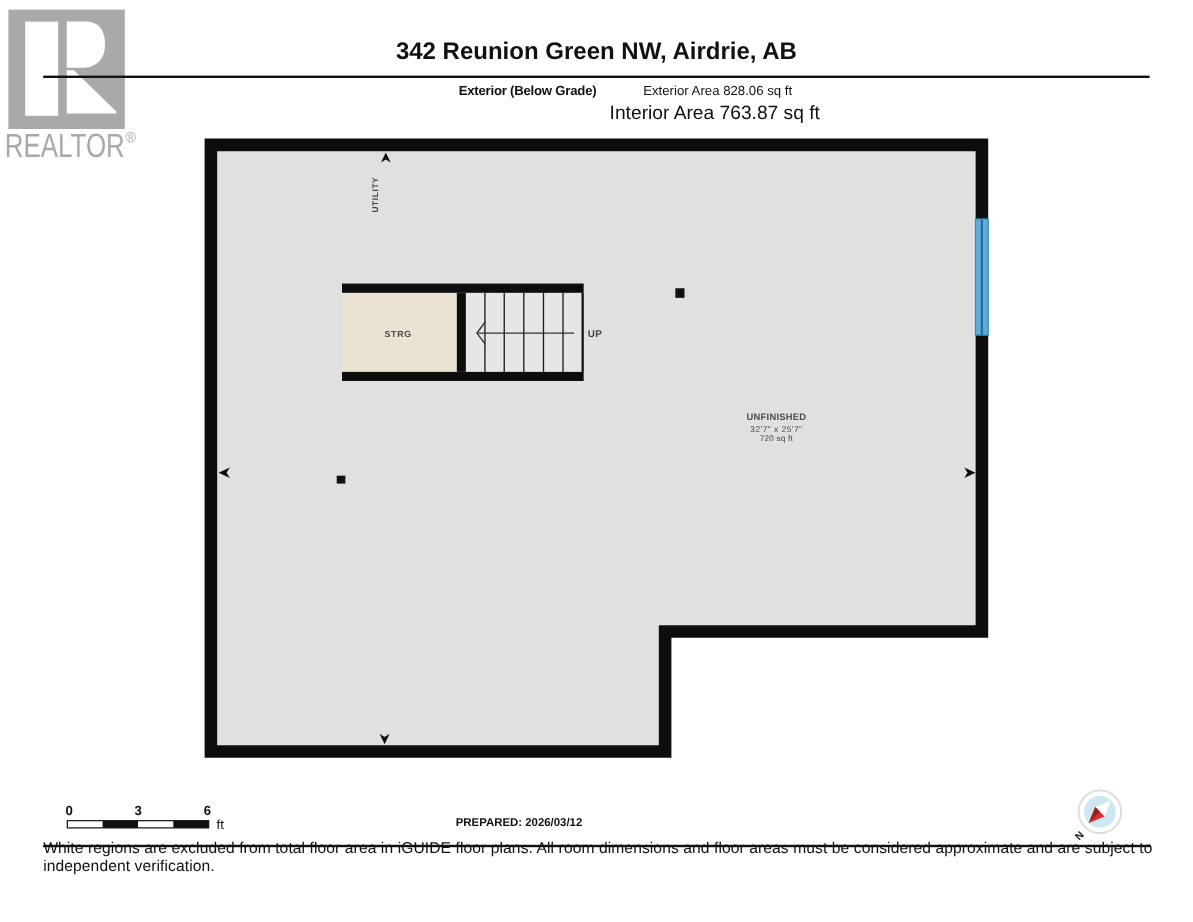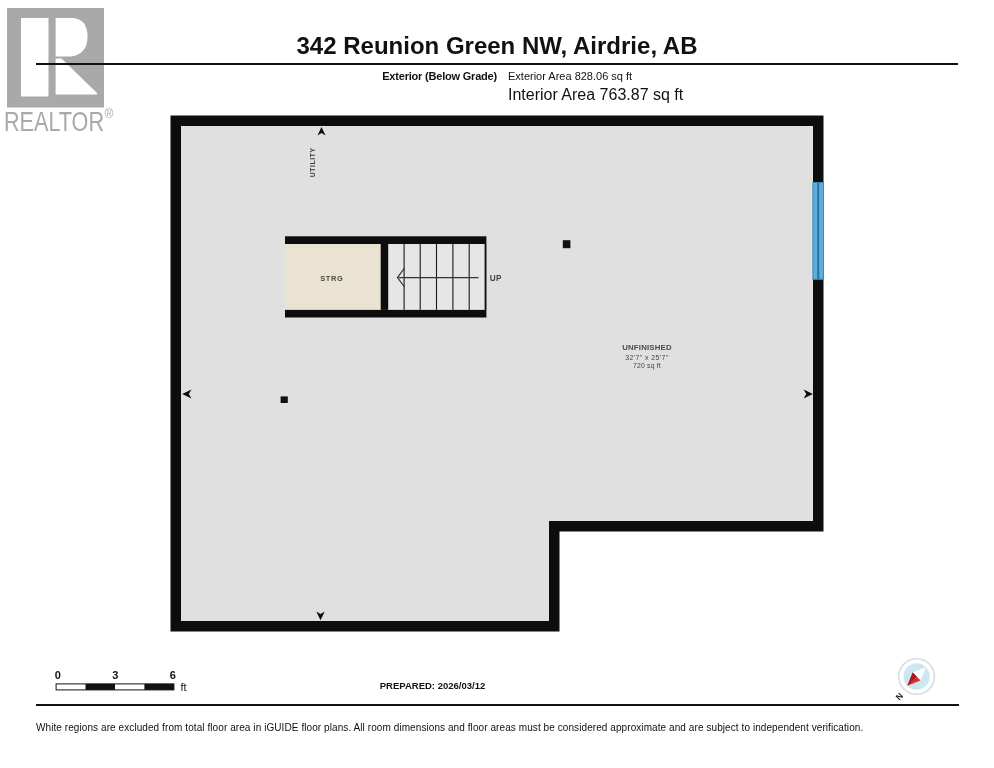--- a/index.html
+++ b/index.html
@@ -11,27 +11,27 @@
 
 <svg class="abs" style="left:0;top:0;" width="130" height="140" viewBox="0 0 130 140">
   <rect x="7" y="8" width="97" height="99.5" fill="#a9a9a9"></rect>
   <rect x="21" y="18" width="27.5" height="78.5" fill="#ffffff"></rect>
   <path d="M55.6,18 L71,18 Q87.5,18 87.5,37 Q87.5,54 71,56.5 L55.6,56.5 Z" fill="#ffffff"></path>
   <path d="M55.6,58.5 L61.5,58.5 L97,93 L97,94.6 L55.6,94.6 Z" fill="#ffffff"></path>
   <text x="4" y="131" font-size="28" fill="#a9a9a9" textLength="100" lengthAdjust="spacingAndGlyphs">REALTOR</text>
   <text x="104.5" y="118" font-size="12" fill="#a9a9a9">®</text>
 </svg>
 
-<div class="abs" style="left:0;top:32px;width:994px;text-align:center;font-size:24px;font-weight:bold;color:#111;">342 Reunion Green NW, Airdrie, AB</div>
+<div class="abs" style="left:0;top:32px;width:994px;text-align:center;font-size:20px;font-weight:bold;color:#111;">342 Reunion Green NW, Airdrie, AB</div>
 
 <div class="abs" style="left:36px;top:62.6px;width:922px;height:2px;background:#111;"></div>
 
 <div class="abs" style="right:497px;top:70px;font-size:11px;font-weight:bold;letter-spacing:-0.2px;color:#111;white-space:nowrap;">Exterior (Below Grade)</div>
 
-<div class="abs" style="left:480px;top:70px;font-size:11px;color:#111;white-space:nowrap;padding-left:28px;">Exterior Area 828.06 sq ft</div>
+<div class="abs" style="left:508px;top:70px;font-size:11px;color:#111;white-space:nowrap;padding-left:28px;">Exterior Area 828.06 sq ft</div>
 
 <div class="abs" style="left:508px;top:86.3px;font-size:16px;color:#111;white-space:nowrap;">Interior Area 763.87 sq ft</div>
 
 <svg class="abs" style="left:0;top:0;" width="994" height="768" viewBox="0 0 994 768">
 
   <path d="M181,126 L813,126 L813,521 L549,521 L549,621 L181,621 Z" fill="#e0e0e0"></path>
 
   <path fill-rule="evenodd" fill="#0d0d0d" d="M170.5,115.5 L823.5,115.5 L823.5,531.5 L559.5,531.5 L559.5,631.5 L170.5,631.5 Z M181,126 L181,621 L549,621 L549,521 L813,521 L813,126 Z"></path>
 
   <g>
@@ -108,13 +108,13 @@
   <rect x="26.1" y="23.9" width="117.8" height="6" fill="#ffffff" stroke="#111" stroke-width="1"></rect>
   <rect x="55.5" y="23.9" width="29.5" height="6" fill="#111"></rect>
   <rect x="114.4" y="23.9" width="29.5" height="6" fill="#111"></rect>
   <text x="150.5" y="31" font-size="11" fill="#111">ft</text>
 </svg>
 
 <div class="abs" style="left:0;top:680.4px;width:865px;text-align:center;font-size:9.5px;font-weight:bold;color:#111;">PREPARED: 2026/03/12</div>
 
 <div class="abs" style="left:35.5px;top:704.2px;width:923px;height:2.3px;background:#111;"></div>
 
-<div class="abs" style="left:36px;top:722px;font-size:10px;letter-spacing:0.08px;color:#111;">White regions are excluded from total floor area in iGUIDE floor plans. All room dimensions and floor areas must be considered approximate and are subject to independent verification.</div>
+<div class="abs" style="left:36px;top:699px;font-size:13px;letter-spacing:0.08px;color:#111;">White regions are excluded from total floor area in iGUIDE floor plans. All room dimensions and floor areas must be considered approximate and are subject to independent verification.</div>
 
 </body></html>

